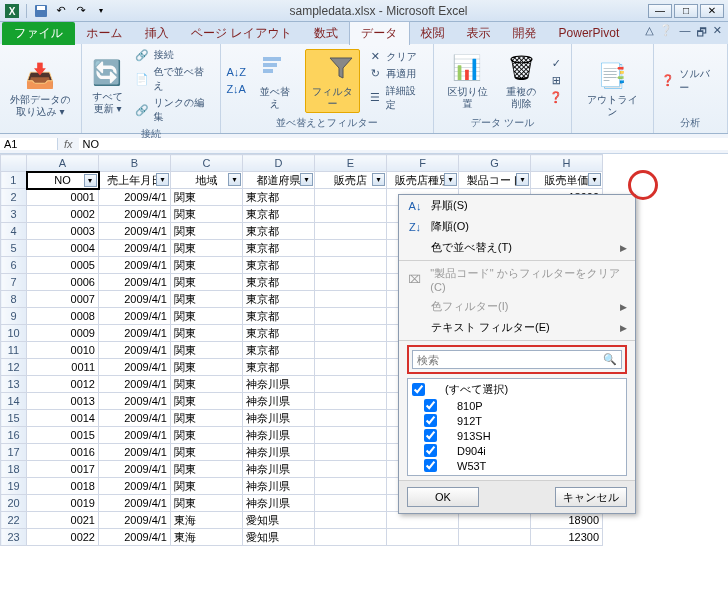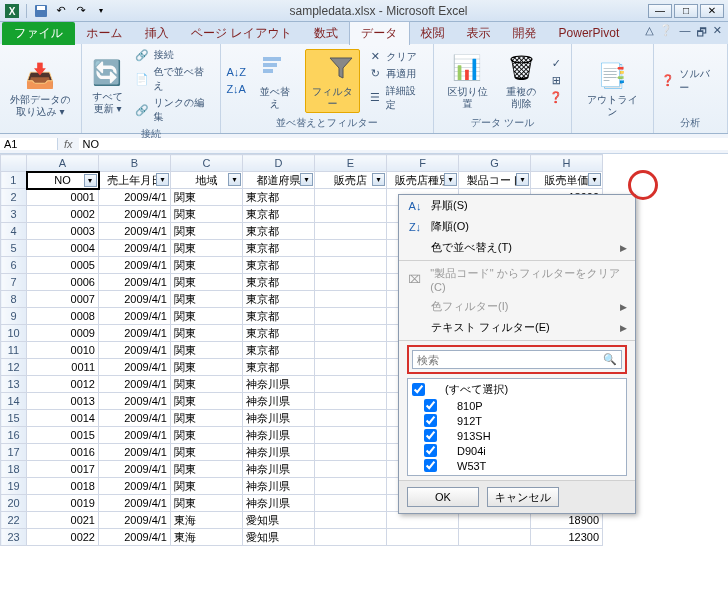--- a/index.html
+++ b/index.html
@@ -55,21 +55,21 @@
     .fm-item.disabled { color: #999; }
     .fm-icon { width: 16px; text-align: center; }
     .fm-arrow { margin-left: auto; font-size: 9px; color: #666; }
     .fm-sep { height: 1px; background: #d0d0d0; margin: 2px 0; }
     .fm-search-wrap { margin: 4px 8px; border: 2px solid #d6302a; padding: 3px; }
     .fm-search { display: flex; align-items: center; border: 1px solid #a0b0c5; background: #fff; padding: 2px 4px; }
     .fm-search input { border: none; flex: 1; font-size: 11px; color: #888; outline: none; }
     .fm-checklist { margin: 0 8px 4px 8px; border: 1px solid #a0b0c5; background: #fff; height: 98px; overflow: auto; padding: 2px; }
     .fm-check { display: flex; align-items: center; gap: 20px; font-size: 11px; padding: 1px 2px; }
     .fm-check input { margin: 0; }
-    .fm-buttons { display: flex; gap: 8px; justify-content: flex-start; padding: 6px 8px; border-top: 1px solid #d0d0d0; background: #eaeaea; }
+    .fm-buttons { display: flex; gap: 8px; justify-content: space-between; padding: 6px 8px; border-top: 1px solid #d0d0d0; background: #eaeaea; }
     .fm-btn { width: 72px; height: 20px; font-size: 11px; border: 1px solid #8b9bb0; background: linear-gradient(#fefefe,#e5e5e5); cursor: pointer; }
     
     .red-circle { position: absolute; left: 628px; top: 170px; width: 30px; height: 30px; border: 3px solid #d6302a; border-radius: 50%; z-index: 200; pointer-events: none; }
   </style>
 </head>
 <body>
 
 <div class="title-bar">
   <div class="qat">
     <div class="qat-btn">

